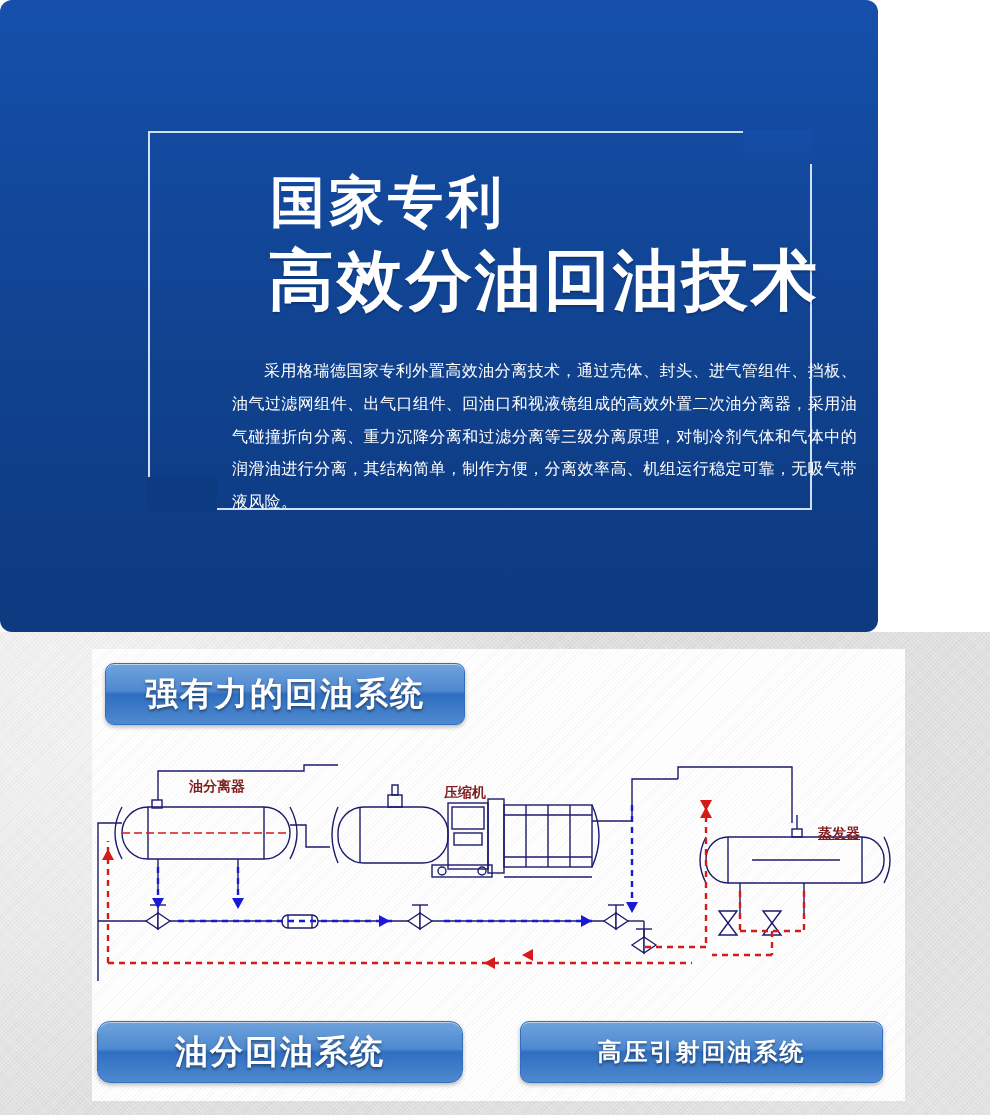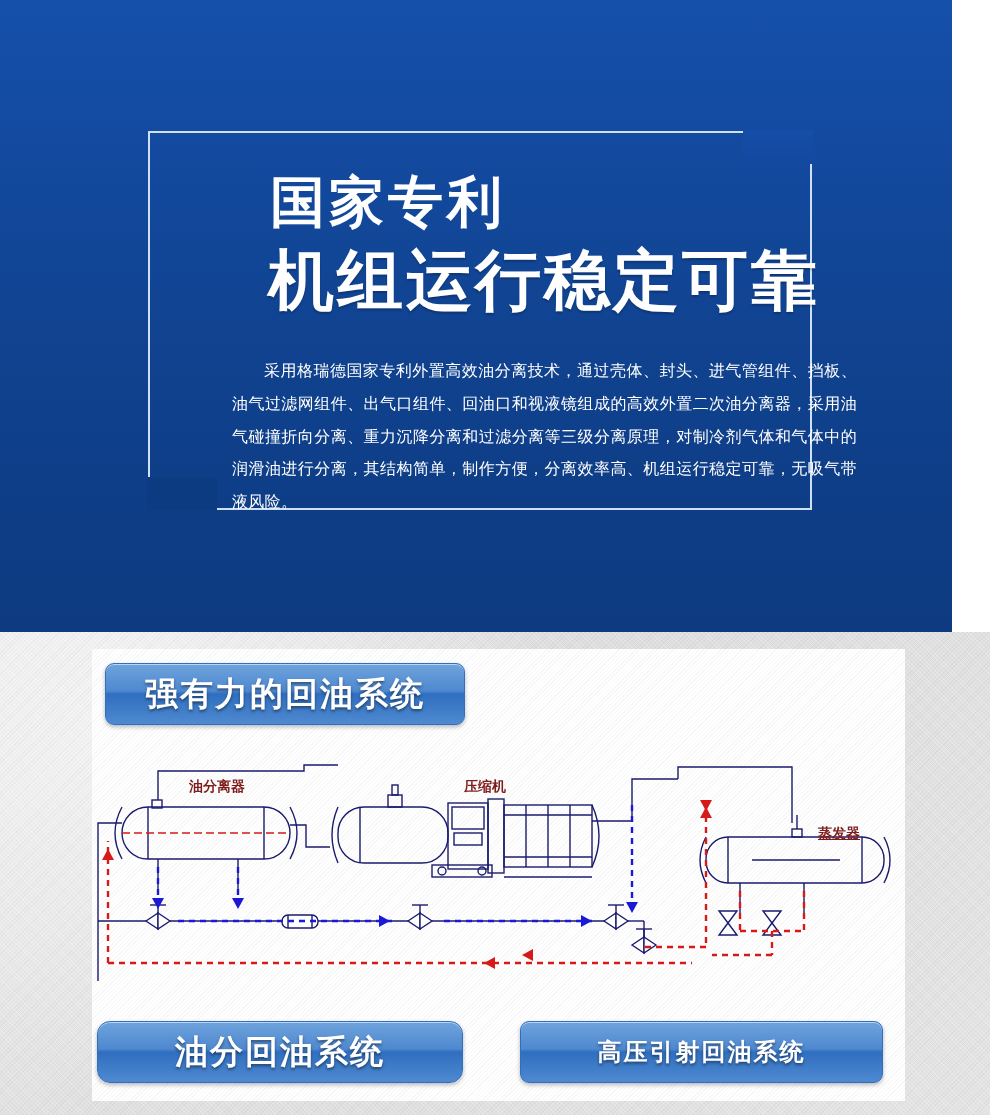--- a/index.html
+++ b/index.html
@@ -16,25 +16,26 @@
   .page {
     position: relative;
     width: 990px;
     height: 1115px;
   }
 
   
   .hero {
     position: absolute;
     left: 0; top: 0;
-    width: 952px;
+    width: 878px;
     height: 632px;
     background: #12479e;
     background: linear-gradient(180deg, #1550ab 0%, #10428f 55%, #0d3a80 100%);
     overflow: hidden;
+    border-radius: 12px;
   }
   .hero-frame {
     position: absolute;
     left: 148px;
     top: 131px;
     width: 664px;
     height: 379px;
     border: 2px solid #cfe0f5;
     box-sizing: border-box;
   }
@@ -173,35 +174,35 @@
   .schematic svg { display: block; }
   .lbl {
     position: absolute;
     font-size: 14px;
     font-weight: bold;
     color: #7f1d1d;
     white-space: nowrap;
     text-align: center;
   }
   .lbl-sep { left: 97px; top: 33px; }
-  .lbl-comp { left: 352px; top: 33px; margin-left: 20px; }
+  .lbl-comp { left: 352px; top: 39px; }
   .lbl-evap { left: 726px; top: 80px; text-decoration: underline; }
 </style>
 </head>
 <body>
 
 <div class="page">
 
   <div class="hero">
     <div class="hero-frame">
       <div class="frame-notch-tr"></div>
       <div class="frame-notch-bl"></div>
     </div>
     <div class="hero-title-1">国家专利</div>
-    <div class="hero-title-2">机组运行稳定可靠</div>
+    <div class="hero-title-2">高效分油回油技术</div>
     <div class="hero-body">采用格瑞德国家专利外置高效油分离技术，通过壳体、封头、进气管组件、挡板、油气过滤网组件、出气口组件、回油口和视液镜组成的高效外置二次油分离器，采用油气碰撞折向分离、重力沉降分离和过滤分离等三级分离原理，对制冷剂气体和气体中的润滑油进行分离，其结构简单，制作方便，分离效率高、机组运行稳定可靠，无吸气带液风险。</div>
   </div>
 
   <div class="bottom">
     <div class="white-card"></div>
   </div>
 
   <div class="pill pill-top">强有力的回油系统</div>
   <div class="pill pill-bl">油分回油系统</div>
   <div class="pill pill-br">高压引射回油系统</div>

